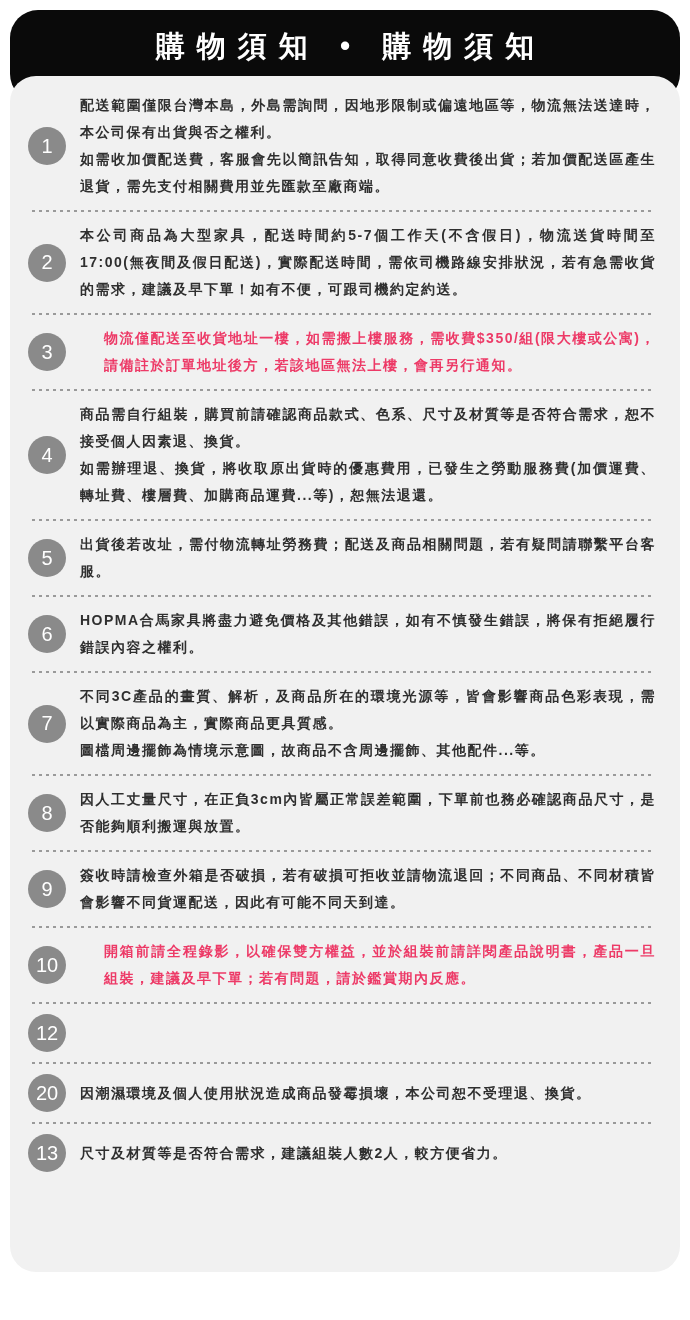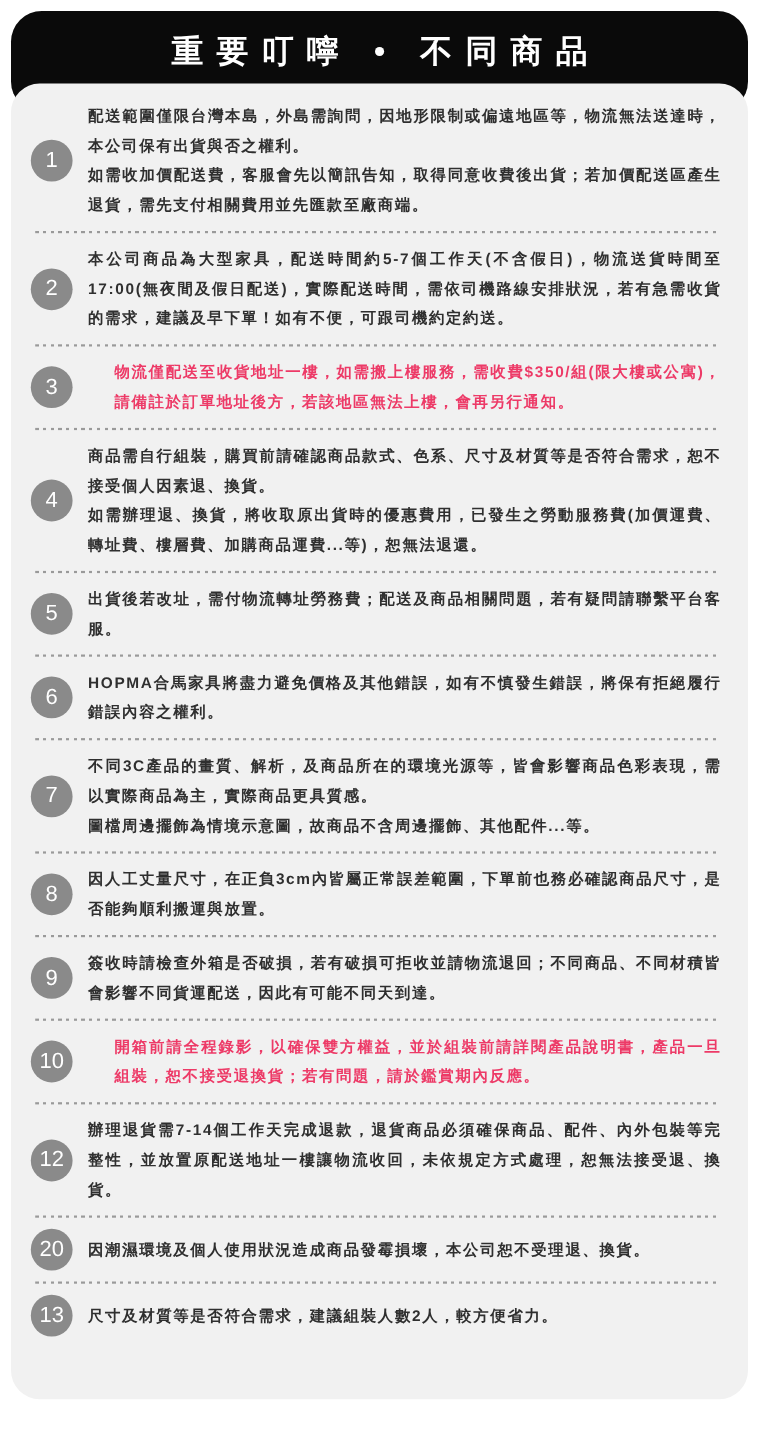--- a/index.html
+++ b/index.html
@@ -70,21 +70,21 @@
     height:2px;
     margin:0 4px;
     background:repeating-linear-gradient(90deg,var(--divider) 0 3px,transparent 3px 7px);
   }
 </style>
 </head>
 <body>
 
 <div class="frame">
   <div class="header">
-    <div class="title">重要叮嚀 • 不同商品</div>
+    <div class="title">購物須知 • 購物須知</div>
   </div>
 
   <div class="panel">
 
     <div class="notice">
       <div class="badge">1</div>
       <div class="ntext">配送範圍僅限台灣本島，外島需詢問，因地形限制或偏遠地區等，物流無法送達時，本公司保有出貨與否之權利。
 如需收加價配送費，客服會先以簡訊告知，取得同意收費後出貨；若加價配送區產生退貨，需先支付相關費用並先匯款至廠商端。</div>
     </div>
     <div class="divider"></div>
@@ -134,27 +134,26 @@
     <div class="divider"></div>
 
     <div class="notice">
       <div class="badge">9</div>
       <div class="ntext">簽收時請檢查外箱是否破損，若有破損可拒收並請物流退回；不同商品、不同材積皆會影響不同貨運配送，因此有可能不同天到達。</div>
     </div>
     <div class="divider"></div>
 
     <div class="notice accent">
       <div class="badge">10</div>
-      <div class="ntext">開箱前請全程錄影，以確保雙方權益，並於組裝前請詳閱產品說明書，產品一旦組裝，恕不接受退換貨；若有問題，請於鑑賞期內反應。</div>
+      <div class="ntext">開箱前請全程錄影，以確保雙方權益，並於組裝前請詳閱產品說明書，產品一旦組裝，建議及早下單；若有問題，請於鑑賞期內反應。</div>
     </div>
     <div class="divider"></div>
 
     <div class="notice">
       <div class="badge">12</div>
-      <div class="ntext">辦理退貨需7-14個工作天完成退款，退貨商品必須確保商品、配件、內外包裝等完整性，並放置原配送地址一樓讓物流收回，未依規定方式處理，恕無法接受退、換貨。</div>
     </div>
     <div class="divider"></div>
 
     <div class="notice">
       <div class="badge">20</div>
       <div class="ntext">因潮濕環境及個人使用狀況造成商品發霉損壞，本公司恕不受理退、換貨。</div>
     </div>
     <div class="divider"></div>
 
     <div class="notice">

